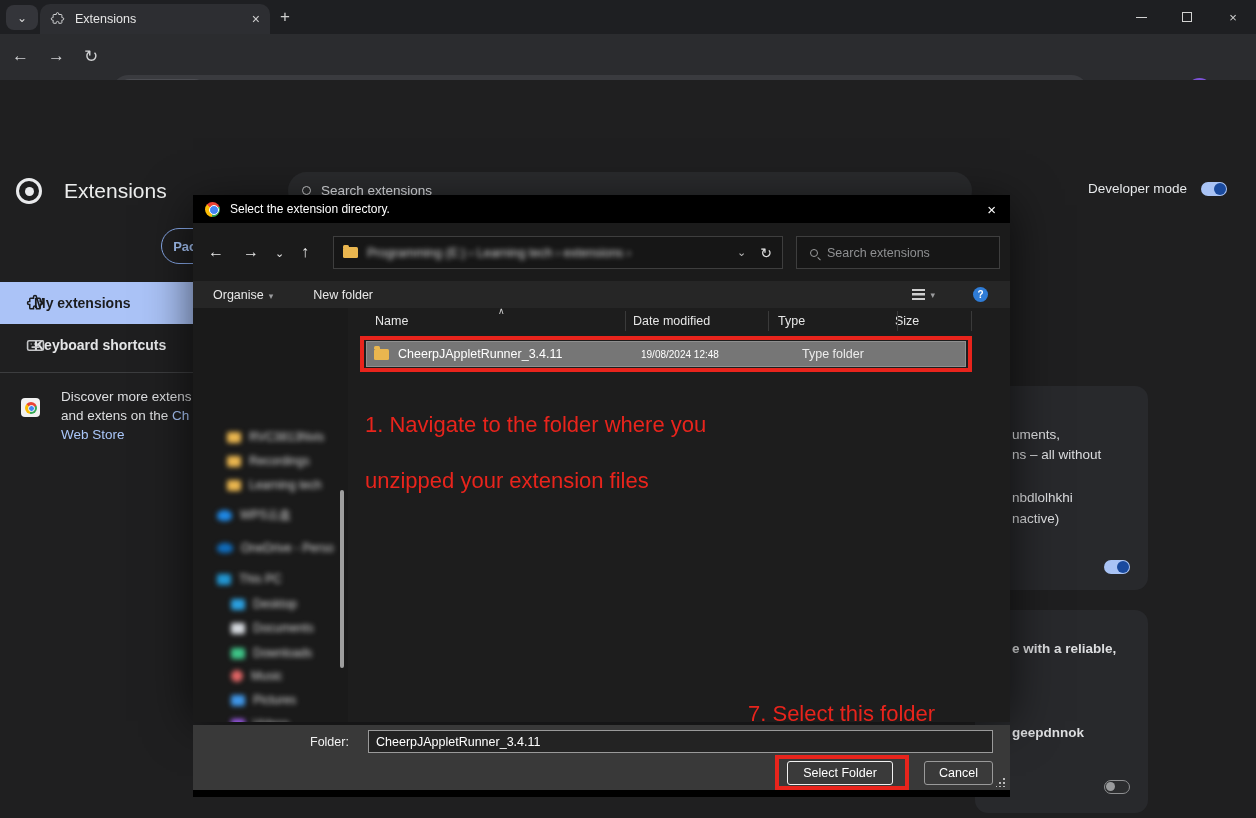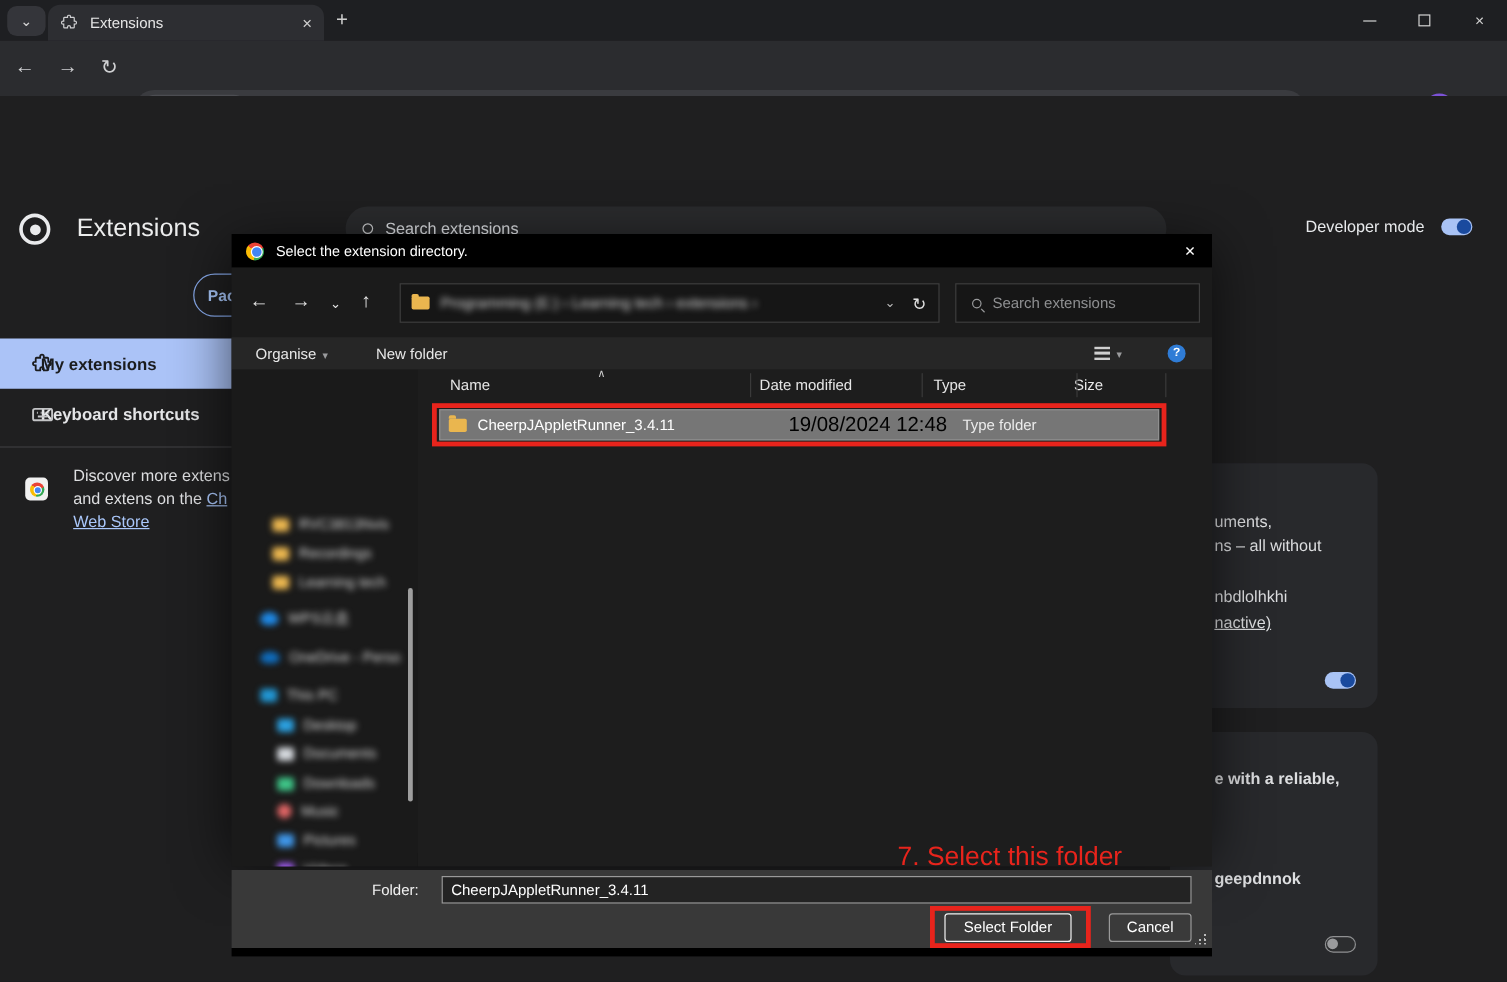--- a/index.html
+++ b/index.html
@@ -76,21 +76,21 @@
 
   
   #side-sel { position:absolute; left:0; top:202px; width:390px; height:42px; background:#abc3f7;
               border-radius:0 21px 21px 0; display:flex; align-items:center; }
   #side-sel .lbl { color:#1b1c1e; font-size:14px; font-weight:bold; margin-left:34px; }
   #side-kbd { position:absolute; left:0; top:246px; width:390px; height:38px; display:flex; align-items:center; }
   #side-kbd .lbl { color:#e4e5e7; font-size:14px; font-weight:bold; margin-left:34px; }
   .side-ic { position:absolute; left:26px; }
   #side-divider { position:absolute; left:0; top:292px; width:390px; height:1px; background:#3c3d3f; }
   #discover { position:absolute; left:61px; top:307px; width:330px; color:#dddee0; font-size:13.5px; line-height:19px; }
-  #discover a, .cardlink { color:#aac7fa; text-decoration:underline; }
+  #discover a, .cardlink { color:#aac7fa; }
   #webstore-ic { position:absolute; left:21px; top:318px; width:19px; height:19px; border-radius:4px; background:#f1f1f1; }
   #webstore-ic::after { content:""; position:absolute; left:3.5px; top:3.5px; width:12px; height:12px; border-radius:50%;
                         background:conic-gradient(from -50deg, #ea4335 0 33%, #34a853 33% 66%, #fbbc05 66% 100%); }
   #webstore-ic::before { content:""; position:absolute; left:7px; top:7px; width:5px; height:5px; border-radius:50%;
                          background:#4285f4; border:1px solid #fff; z-index:2; }
 
   
   .card { position:absolute; left:975px; width:173px; background:#28292c; border-radius:13px; z-index:1; }
   #card1 { top:306px; height:204px; }
   #card2 { top:530px; height:203px;font-weight:bold; }
@@ -156,21 +156,21 @@
   #tree-scroll { position:absolute; left:147px; top:295px; width:4px; height:178px; background:#9e9e9e; border-radius:2px; }
 
   #dlg-list { position:absolute; left:155px; top:113px; width:662px; height:414px; background:#1d1d1d; }
   #list-header { position:absolute; left:0; top:0; width:662px; height:26px; }
   .col-lbl { position:absolute; top:6px; color:#e6e6e6; font-size:12.5px; }
   .col-sep { position:absolute; top:3px; width:1px; height:20px; background:#3a3a3a; }
   #sort-caret { position:absolute; left:150px; top:-2px; color:#cfcfcf; font-size:9px; }
   #file-row { position:absolute; left:18px; top:33px; width:600px; height:26px; background:#767676;
               border:1px solid #8f8f8f; display:flex; align-items:center; }
   #file-row .name { color:#fff; font-size:12.5px; margin-left:9px; }
-  #file-row .date { position:absolute; left:290px; color:#000000; font-size:17px; }
+  #file-row .date { position:absolute; left:274px; color:#ffffff; font-size:10px; }
   #file-row .type { position:absolute; left:435px; color:#ececec; font-size:12.5px; }
 
   #dlg-bottombar { position:absolute; left:0; top:530px; width:817px; height:65px; background:#393939; }
   #folder-lbl { position:absolute; left:117px; top:10px; color:#f2f2f2; font-size:12.5px; }
   #folder-input { position:absolute; left:175px; top:5px; width:625px; height:23px; background:#232323;
                   border:1px solid #9a9a9a; color:#fff; font-size:12.5px; padding-left:7px;
                   font-family:"Liberation Sans",sans-serif; outline:none; }
   .dlg-btn { position:absolute; top:36px; height:24px; background:#3a3a3a; color:#fff; font-size:12.5px;
              border-radius:3px; display:flex; align-items:center; justify-content:center;
              font-family:"Liberation Sans",sans-serif; }
@@ -414,14 +414,18 @@
     <span id="folder-lbl">Folder:</span>
     <input id="folder-input" value="CheerpJAppletRunner_3.4.11" style="">
     <div class="dlg-btn" id="btn-select">Select Folder</div>
     <div class="dlg-btn" id="btn-cancel">Cancel</div>
   </div>
   <div id="resize-grip"></div>
   <div id="dlg-footer"></div>
 
   <div class="red-box" id="red-box-1"></div>
   <div class="red-box" id="red-box-2"></div>
+  <div class="red-text" id="red-text-1">
+    <span>1. Navigate to the folder where you</span><br>
+    <span>unzipped your extension files</span>
+  </div>
   <div class="red-text" id="red-text-2">7. Select this folder</div>
 </div>
 
 </body></html>

